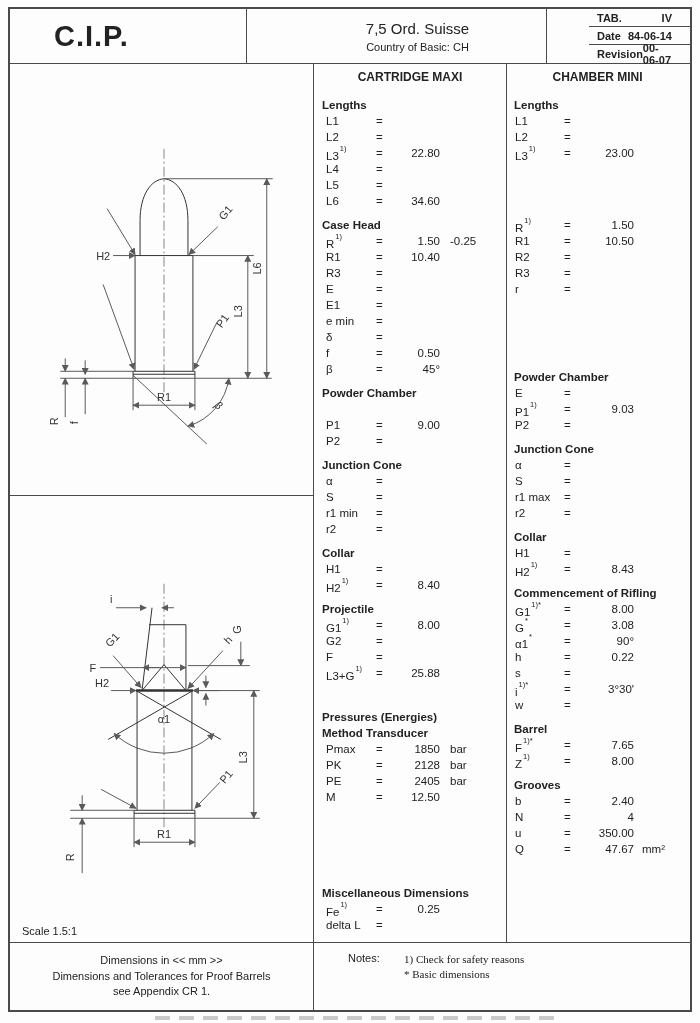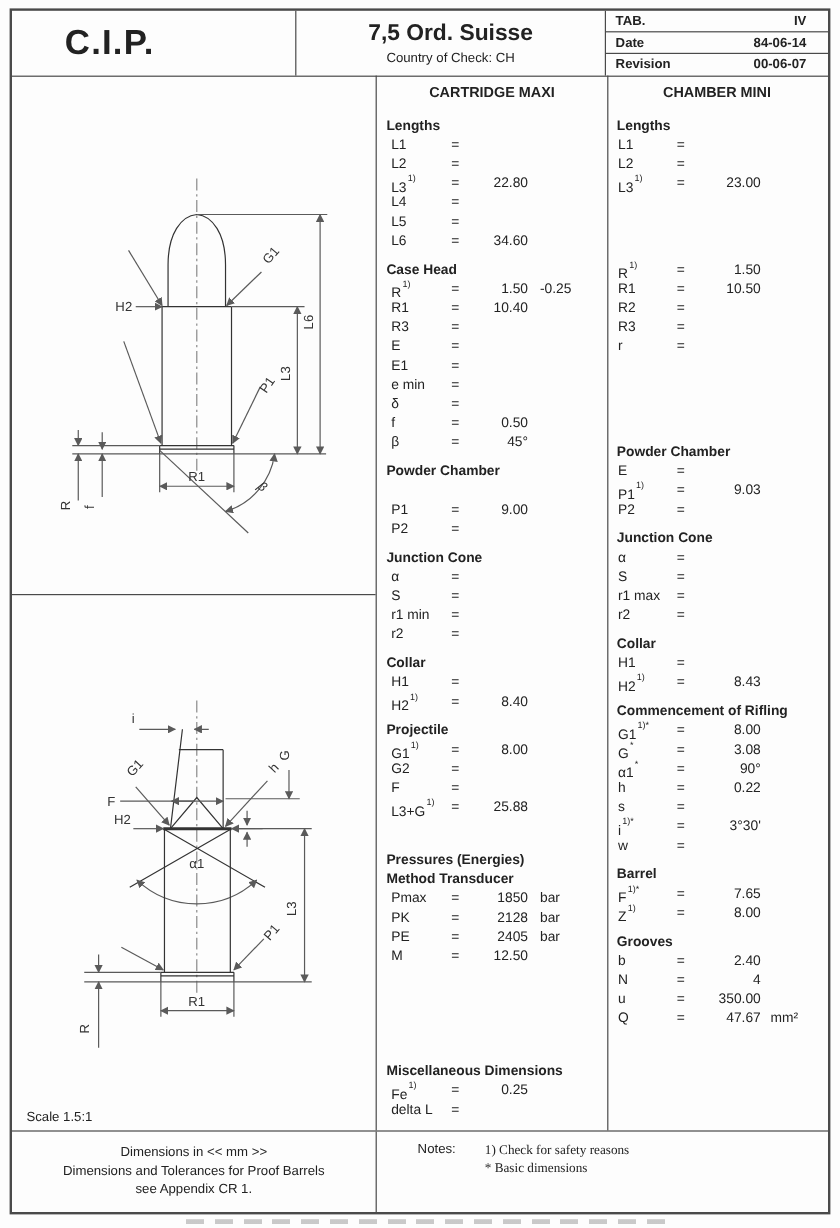--- a/index.html
+++ b/index.html
@@ -1,22 +1,22 @@
 <!DOCTYPE html>
 <html><head>
 <meta charset="utf-8">
 <style>
   html,body{margin:0;padding:0;}
   body{width:700px;height:1023px;background:#fdfdfd;font-family:"Liberation Sans",sans-serif;color:#222;position:relative;overflow:hidden;}
   .sheet{position:absolute;left:8px;top:7px;width:684px;height:1005px;border:2px solid #4a4a4a;box-sizing:border-box;background:#fdfdfd;}
   
-  .hdr{position:absolute;left:0;top:0;width:680px;height:54px;border-bottom:1px solid #4a4a4a;display:flex;}
+  .hdr{position:absolute;left:0;top:0;width:680px;height:54px;border-bottom:1px solid #4a4a4a;display:flex;gap:42px;}
   .hdr-cip{width:237px;border-right:1px solid #4a4a4a;box-sizing:border-box;display:flex;align-items:center;padding-left:44px;font-size:29px;font-weight:bold;letter-spacing:1px;}
   .hdr-title{width:258px;border-right:1px solid #4a4a4a;box-sizing:border-box;display:flex;flex-direction:column;justify-content:center;text-align:center;}
-  .hdr-title .t1{font-size:19px;font-weight:bold;}
+  .hdr-title .t1{font-size:15px;font-weight:normal;}
   .hdr-title .t2{font-size:11px;margin-top:4px;}
   .hdr-info{flex:1;display:flex;flex-direction:column;}
   .inforow{height:18px;box-sizing:border-box;border-bottom:1px solid #4a4a4a;display:flex;align-items:center;font-size:11px;font-weight:bold;}
   .inforow:last-child{border-bottom:none;}
   .inforow .il{padding-left:8px;}
   .inforow .iv{margin-left:auto;padding-right:18px;}
   
   .col-draw{position:absolute;left:0;top:54px;width:304px;height:879px;border-right:1px solid #4a4a4a;box-sizing:border-box;}
   .panel1{height:433px;border-bottom:1px solid #4a4a4a;position:relative;box-sizing:border-box;}
   .panel2{height:446px;position:relative;}
@@ -55,21 +55,21 @@
 </style>
 </head>
 <body>
 
 <div class="sheet">
 
   <div class="hdr">
     <div class="hdr-cip">C.I.P.</div>
     <div class="hdr-title">
       <div class="t1">7,5 Ord. Suisse</div>
-      <div class="t2">Country of Check: CH</div>
+      <div class="t2">Country of Basic: CH</div>
     </div>
     <div class="hdr-info">
       <div class="inforow">
         <span class="il">TAB.</span>
         <span class="iv">IV</span>
       </div>
       <div class="inforow">
         <span class="il">Date</span>
         <span class="iv">84-06-14</span>
       </div>

